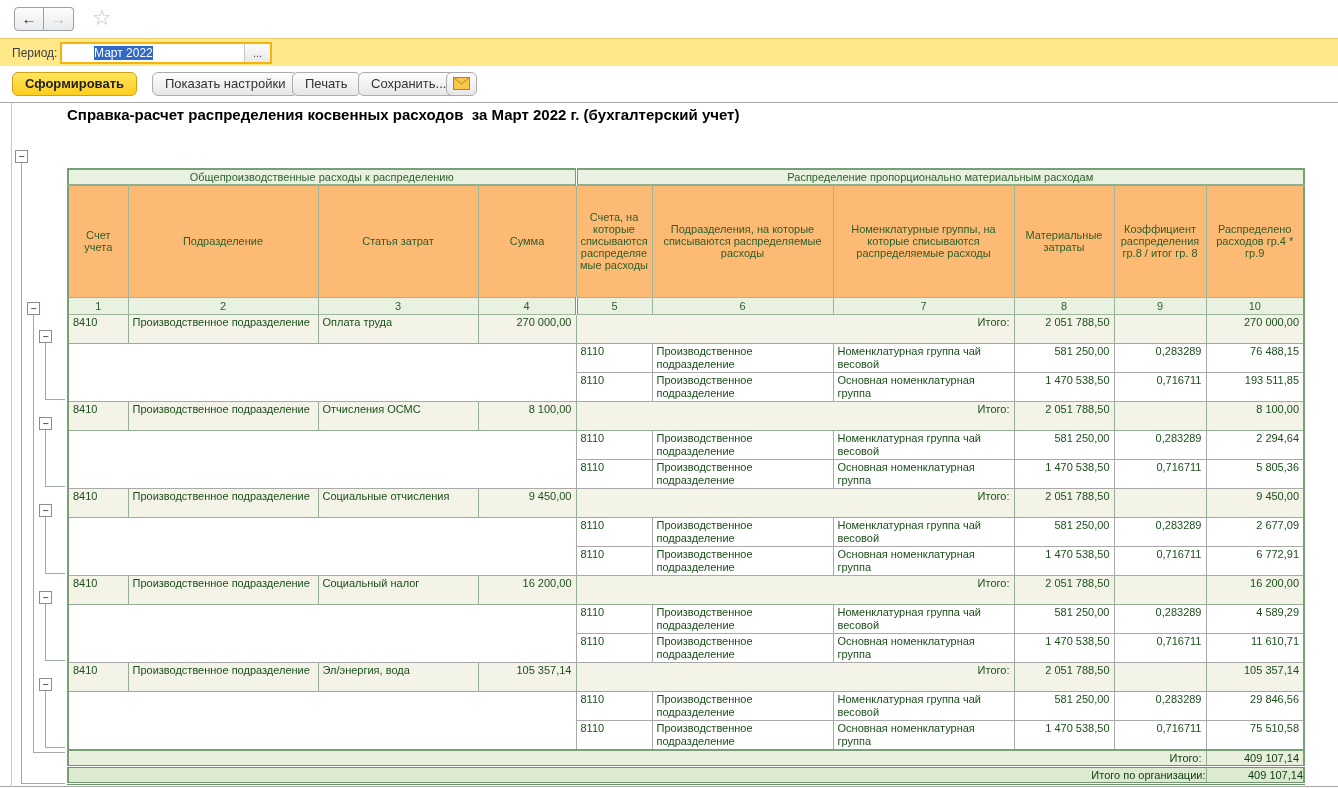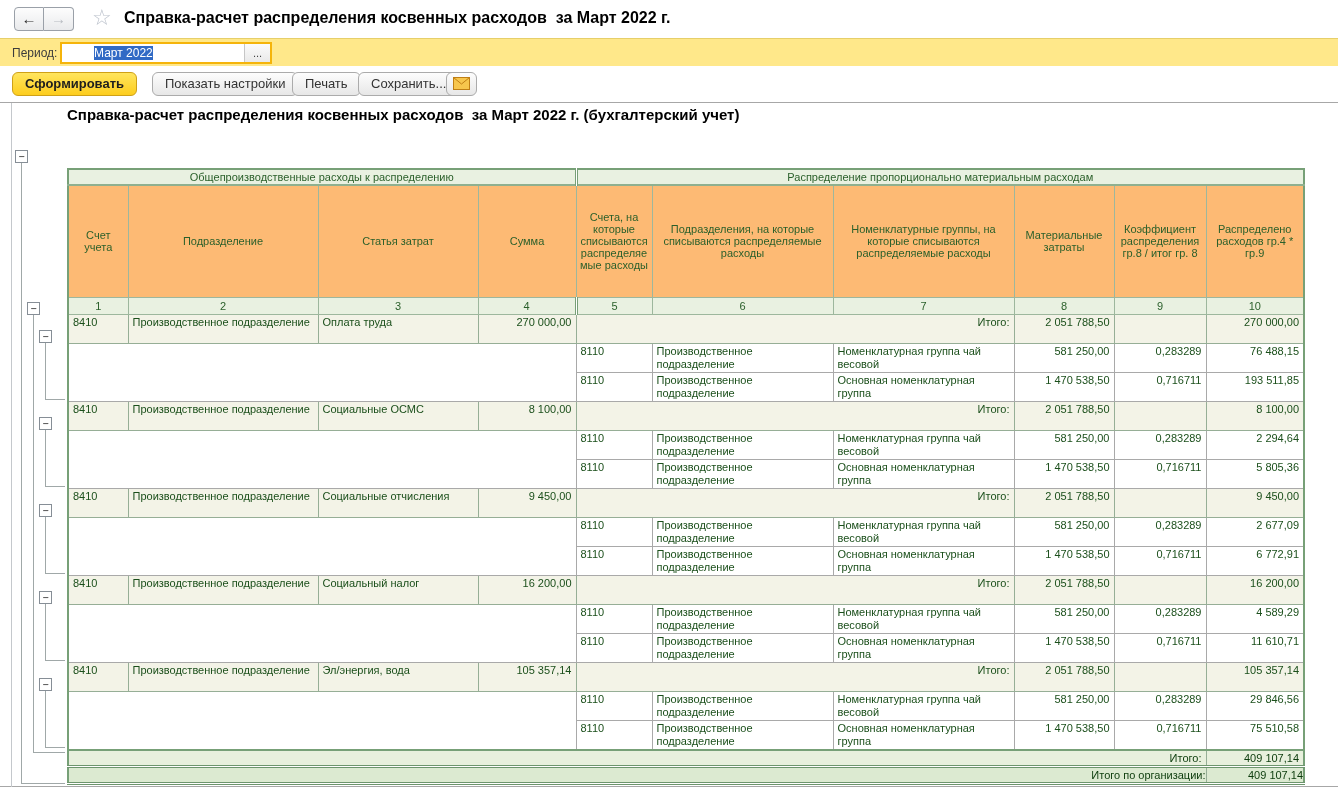--- a/index.html
+++ b/index.html
@@ -80,21 +80,20 @@
 <body>
 
 <div>
 
   <div class="titlebar">
     <div class="navbtns">
       <div class="navbtn back">←</div>
       <div class="navbtn fwd">→</div>
     </div>
     <span class="star">☆</span>
-    <span class="win-title">Справка-расчет распределения косвенных расходов  за Март 2022 г.</span>
   </div>
 
   <div class="period-bar">
     <span class="period-label">Период:</span>
     <div class="period-field">
       <div class="period-value"><span class="sel">Март 2022</span></div>
       <div class="dots-btn">...</div>
     </div>
   </div>
 
@@ -204,21 +203,21 @@
               <td class="ta-c split">8110</td>
               <td>Производственное подразделение</td>
               <td>Основная номенклатурная группа</td>
               <td class="ta-r">1 470 538,50</td>
               <td class="ta-r">0,716711</td>
               <td class="ta-r">193 511,85</td>
             </tr>
             <tr class="g-head">
               <td class="ta-c">8410</td>
               <td>Производственное подразделение</td>
-              <td>Социальные ОСМС</td>
+              <td>Отчисления ОСМС</td>
               <td class="ta-r">8 100,00</td>
               <td class="ta-r split" colspan="3">Итого:</td>
               <td class="ta-r">2 051 788,50</td>
               <td class="ta-r"></td>
               <td class="ta-r">8 100,00</td>
             </tr>
             <tr class="g-det">
               <td class="c-blank" colspan="4" rowspan="2"></td>
               <td class="ta-c split">8110</td>
               <td>Производственное подразделение</td>

